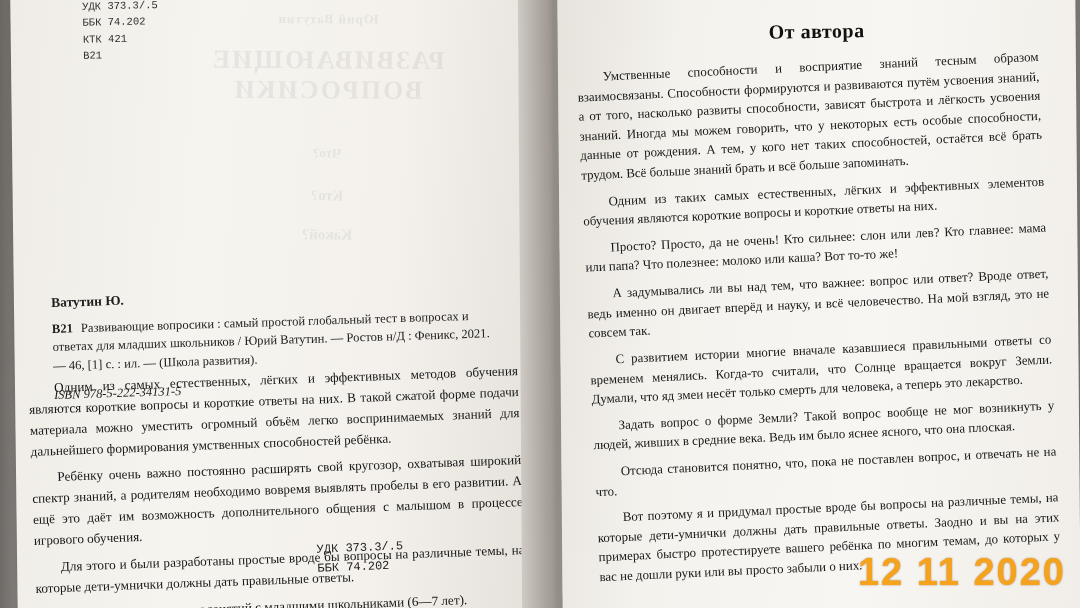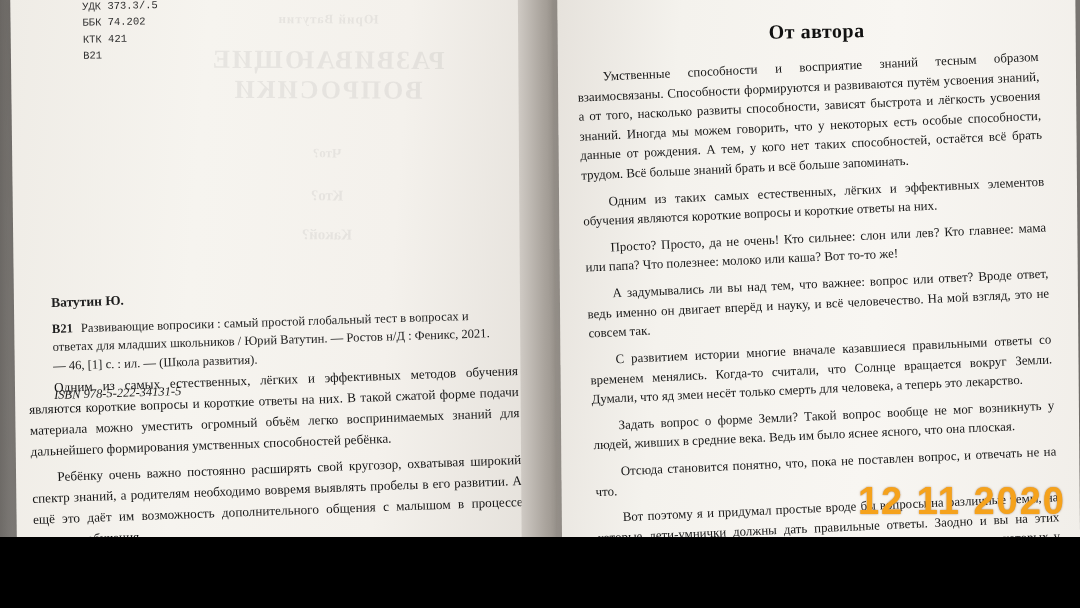--- a/index.html
+++ b/index.html
@@ -3,21 +3,21 @@
 <meta charset="utf-8">
 <style>
   html, body {
     margin: 0;
     padding: 0;
     background: #000;
   }
   #page {
     position: relative;
     width: 1080px;
-    height: 537px;
+    height: 608px;
     overflow: hidden;
     background: #404040;
     font-family: "Liberation Serif", serif;
   }
 
   
   .surface {
     position: absolute;
     inset: 0;
     background:

